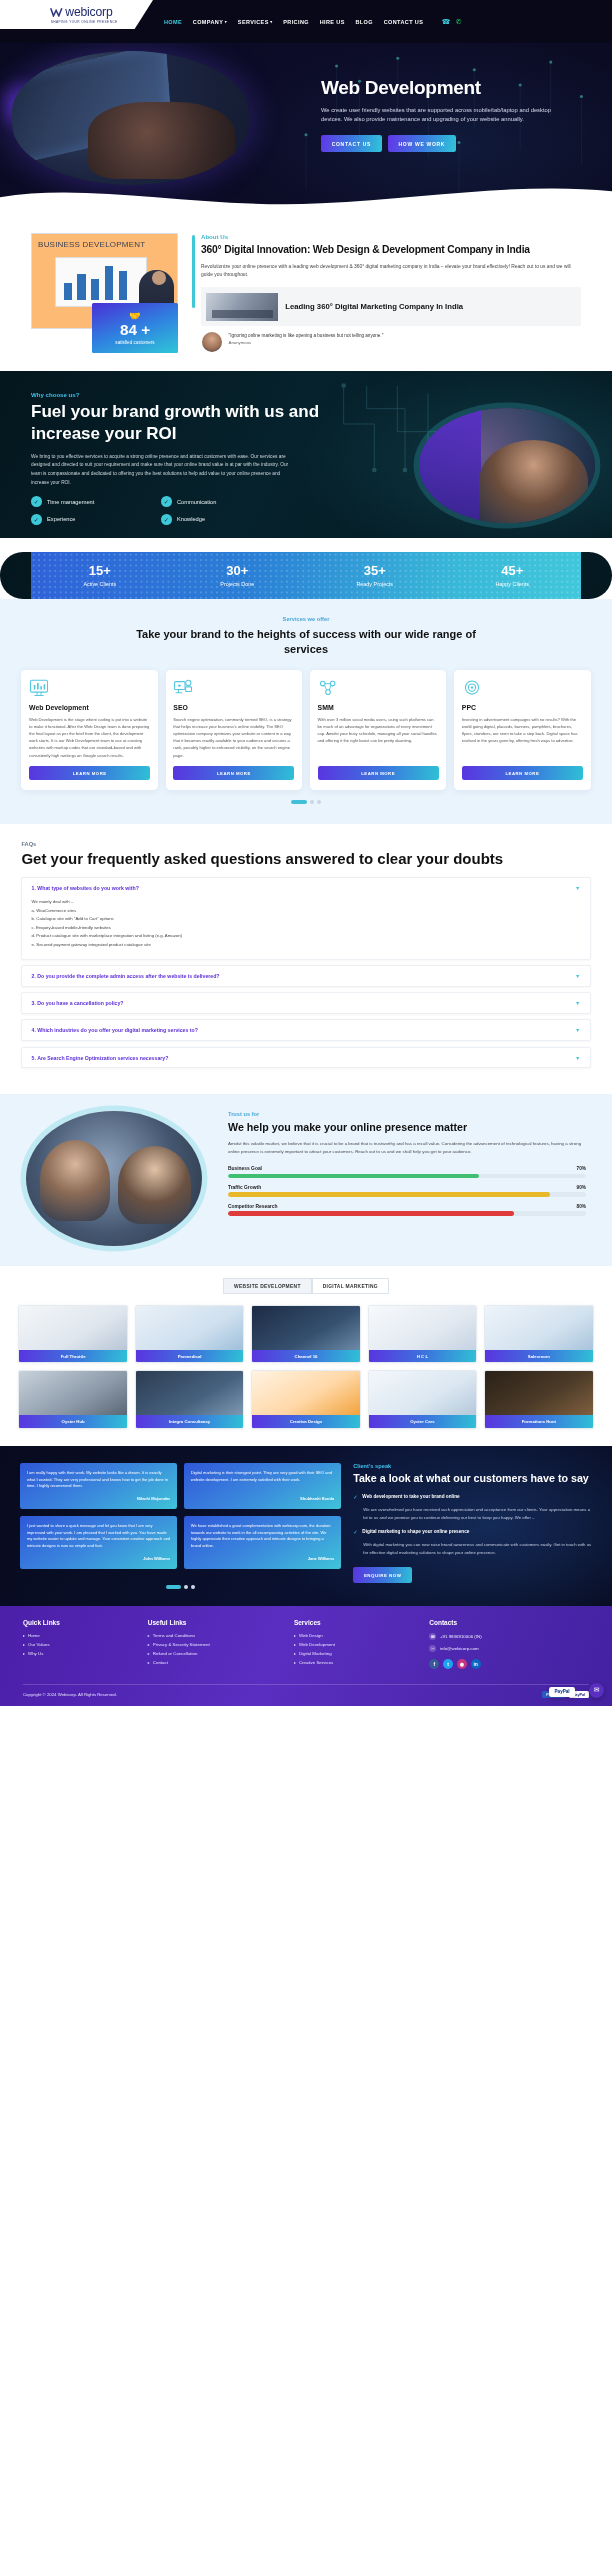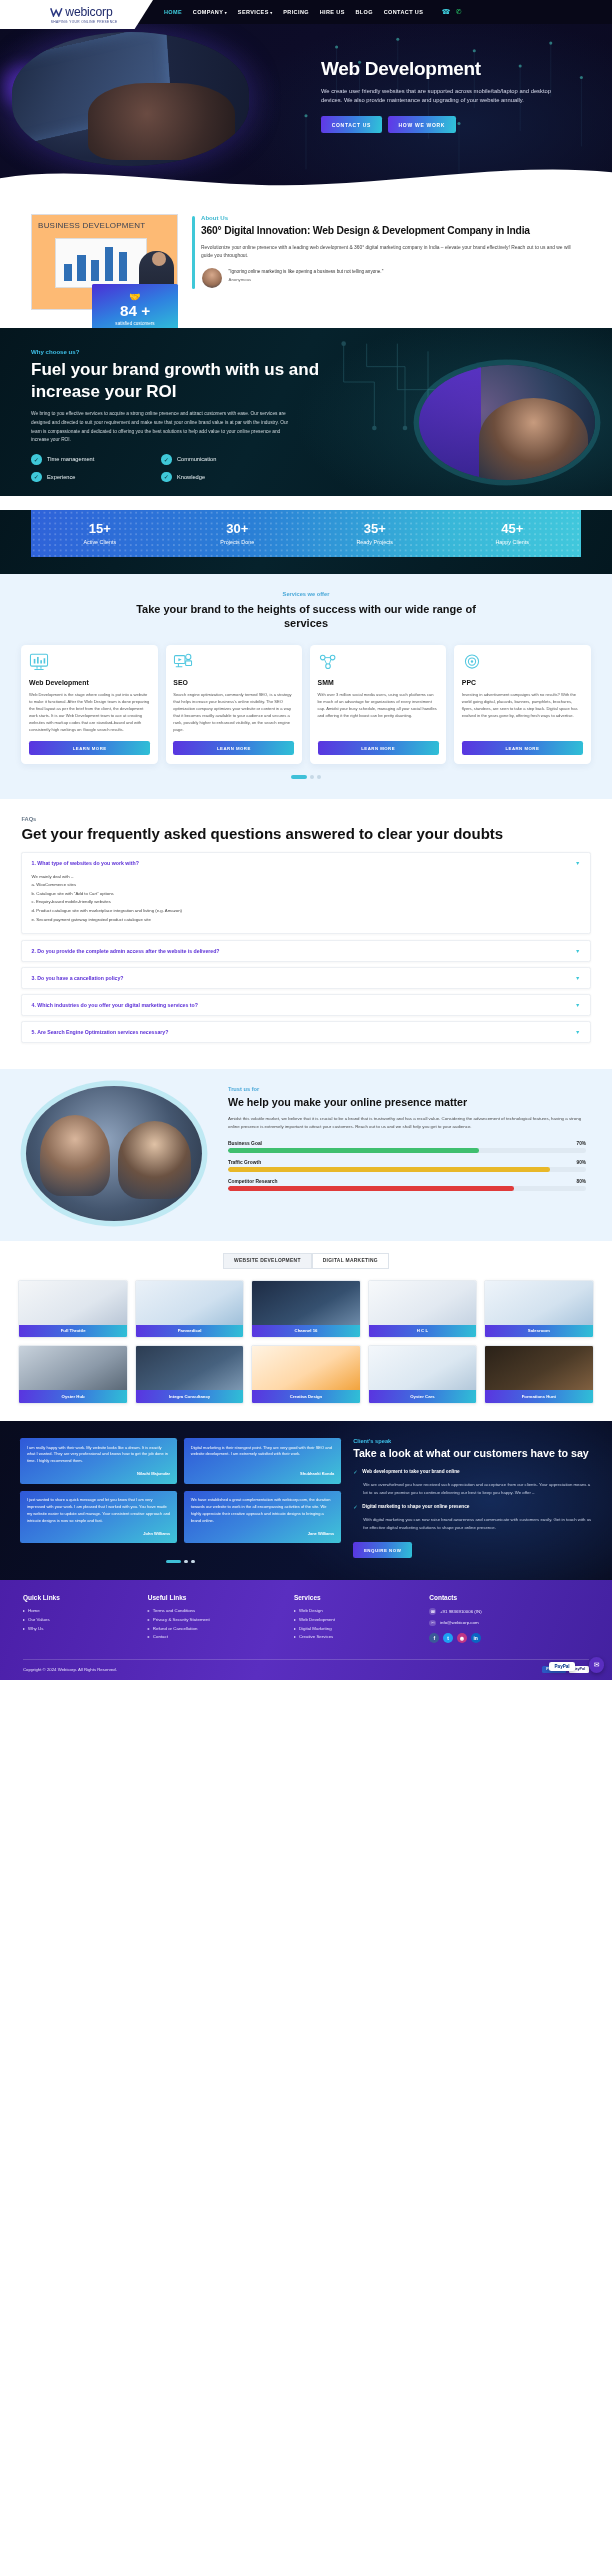--- a/index.html
+++ b/index.html
@@ -8,21 +8,21 @@
     font-family: "Liberation Sans", sans-serif;
     background: #fff;
     color: #222;
     width: 612px;
     overflow-x: hidden;
   }
   .page { width: 612px; position: relative; }
 
   
   .header {
-    position: relative; height: 24px; background: #080818;
+    position: relative; height: 43px; background: #080818;
     display: flex; align-items: center; z-index: 30;
   }
   .logo-wrap {
     position: absolute; left: 0; top: 0; height: 29px; width: 153px;
     background: #fff;
     clip-path: polygon(0 0, 100% 0, 88% 100%, 0 100%);
     display: flex; flex-direction: column; justify-content: center;
     padding-left: 50px;
   }
   .logo-row { display: flex; align-items: center; gap: 2.3px; }
@@ -473,20 +473,24 @@
         <div class="ico">🤝</div>
         <div class="num">84 +</div>
         <div class="lbl">satisfied customers</div>
       </div>
     </div>
     <div class="about-right">
       <div class="accent-bar"></div>
       <div class="eyebrow">About Us</div>
       <div class="about-h2">360° Digital Innovation: Web Design &amp; Development Company in India</div>
       <div class="about-p">Revolutionize your online presence with a leading web development &amp; 360° digital marketing company in India – elevate your brand effectively! Reach out to us and we will guide you throughout.</div>
+      <div class="about-sub">
+        <div class="about-sub-img"></div>
+        <div class="about-sub-t">Leading 360° Digital Marketing Company In India</div>
+      </div>
       <div class="quote-row">
         <div class="quote-av"></div>
         <div>
           <div class="quote-t">"Ignoring online marketing is like opening a business but not telling anyone."</div>
           <div class="quote-a">Anonymous</div>
         </div>
       </div>
     </div>
   </div>
 
@@ -526,21 +530,21 @@
         </div>
         <div class="feat">
           <span class="feat-c">✓</span>
           <span class="feat-l">Knowledge</span>
         </div>
       </div>
     </div>
     <div style="clear:both"></div>
   </div>
 
-  <div style="background:linear-gradient(120deg,#04161e 0%,#06222c 45%,#041820 100%);padding-bottom:17px;">
+  <div style="background:linear-gradient(120deg,#04161e 0%,#06222c 45%,#041820 100%);border-radius:23px;">
     <div class="statsbar">
       <div class="stat-cell">
         <div class="n">15+</div>
         <div class="l">Active Clients</div>
       </div>
       <div class="stat-cell">
         <div class="n">30+</div>
         <div class="l">Projects Done</div>
       </div>
       <div class="stat-cell">

